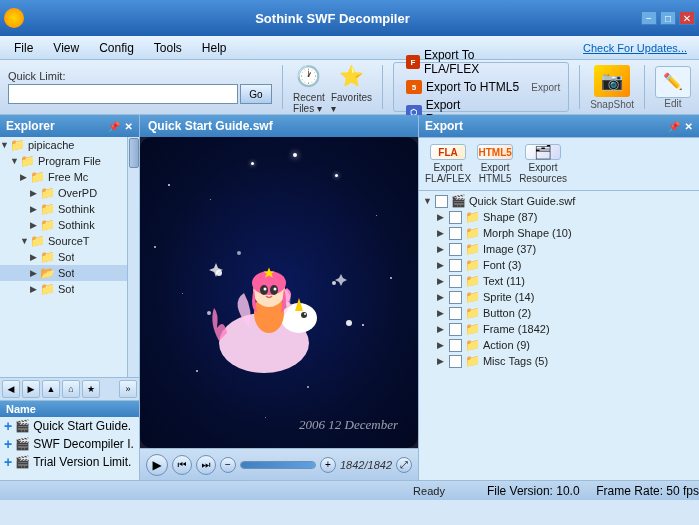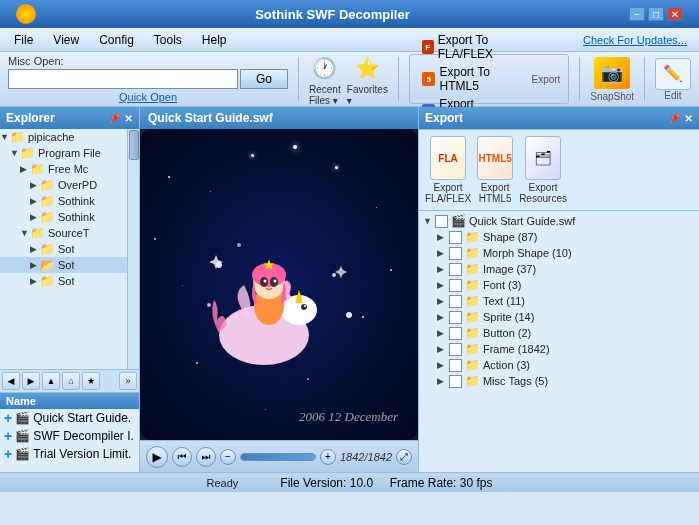--- a/index.html
+++ b/index.html
@@ -2,25 +2,25 @@
 <html><head>
   <meta charset="utf-8">
   <style>
     * { box-sizing: border-box; margin: 0; padding: 0; font-family: 'Segoe UI', Tahoma, Arial, sans-serif; font-size: 12px; }
     body { width: 699px; height: 525px; background: #d6e8f7; overflow: hidden; }
 
     
     .titlebar {
       background: linear-gradient(to bottom, #4a90d9, #2060b0);
       color: white;
-      height: 28px;
+      height: 36px;
       display: flex;
       align-items: center;
       justify-content: space-between;
-      padding: 0 16px;
+      padding: 0 4px;
     }
     .titlebar-title { flex: 1; text-align: center; font-size: 13px; font-weight: bold; }
     .titlebar-logo { width: 20px; height: 20px; background: radial-gradient(circle, #ffd700, #ff8800); border-radius: 50%; }
     .titlebar-controls { display: flex; gap: 3px; }
     .titlebar-btn { width: 16px; height: 14px; background: #6aade4; border: 1px solid #4080c0; color: white; font-size: 10px; display: flex; align-items: center; justify-content: center; cursor: pointer; }
     .titlebar-btn.close { background: #d04040; }
 
     
     .menubar {
       background: linear-gradient(to bottom, #e8f4ff, #c8dff5);
@@ -42,21 +42,21 @@
       height: 55px;
       display: flex;
       align-items: center;
       padding: 4px 8px;
       gap: 6px;
     }
     .quick-open-section { display: flex; flex-direction: column; }
     .quick-open-label { font-size: 11px; color: #333; margin-bottom: 2px; }
     .quick-open-row { display: flex; align-items: center; gap: 2px; }
     .quick-open-input { width: 230px; height: 20px; border: 1px solid #7090b0; background: white; padding: 2px 4px; }
-    .go-btn { height: 20px; width: 48px; background: linear-gradient(to bottom, #e8f4ff, #b0ccee); border: 1px solid #7090b0; cursor: pointer; font-size: 12px; }
+    .go-btn { height: 20px; width: 32px; background: linear-gradient(to bottom, #e8f4ff, #b0ccee); border: 1px solid #7090b0; cursor: pointer; font-size: 10px; }
     .quick-open-link { color: #0060c0; text-decoration: underline; font-size: 11px; cursor: pointer; text-align: center; margin-top: 2px; }
     .toolbar-sep { width: 1px; height: 44px; background: #9abcd8; margin: 0 4px; }
     .toolbar-btn-group { display: flex; flex-direction: column; align-items: center; }
     .toolbar-icon { width: 32px; height: 32px; display: flex; align-items: center; justify-content: center; font-size: 20px; cursor: pointer; }
     .toolbar-btn-label { font-size: 10px; color: #333; }
     .toolbar-main-btns { display: flex; gap: 6px; align-items: center; }
     .export-section { background: linear-gradient(to bottom, #e0ecfc, #c4d8f0); border: 1px solid #9abcd8; border-radius: 3px; padding: 4px 8px; height: 50px; display: flex; align-items: center; gap: 8px; }
     .export-btns { display: flex; flex-direction: column; gap: 2px; }
     .export-btn { display: flex; align-items: center; gap: 4px; cursor: pointer; font-size: 11px; padding: 1px 4px; }
     .export-icon { width: 16px; height: 14px; border-radius: 2px; display: flex; align-items: center; justify-content: center; font-size: 8px; font-weight: bold; }
@@ -173,38 +173,38 @@
       justify-content: space-between;
       padding: 0 6px;
       font-size: 11px;
       font-weight: bold;
     }
     .export-tabs { display: flex; border-bottom: 1px solid #9abcd8; background: #cce0f5; }
     .export-tab { padding: 4px 12px; font-size: 11px; cursor: pointer; border-right: 1px solid #9abcd8; }
     .export-tab.active { background: white; font-weight: bold; }
     .export-action-btns { display: flex; gap: 6px; padding: 6px; background: #d8ecfc; border-bottom: 1px solid #9abcd8; }
     .export-action-btn { display: flex; flex-direction: column; align-items: center; gap: 2px; cursor: pointer; }
-    .export-action-icon { width: 36px; height: 44px; display: flex; align-items: center; justify-content: center; border: 1px solid #9abcd8; border-radius: 3px; background: linear-gradient(to bottom, #fff, #e0ecf8); font-size: 14px; }
+    .export-action-icon { width: 36px; height: 16px; display: flex; align-items: center; justify-content: center; border: 1px solid #9abcd8; border-radius: 3px; background: linear-gradient(to bottom, #fff, #e0ecf8); font-size: 14px; }
     .export-action-label { font-size: 10px; color: #333; text-align: center; }
     .export-tree { flex: 1; overflow: hidden; padding: 2px; }
     .export-tree-item { display: flex; align-items: center; padding: 1px 2px; cursor: pointer; }
     .et-expand { font-size: 9px; color: #444; width: 12px; }
     .et-checkbox { width: 13px; height: 13px; border: 1px solid #7090b0; background: white; margin-right: 3px; display: flex; align-items: center; justify-content: center; }
     .et-folder { font-size: 12px; margin-right: 3px; }
     .et-label { font-size: 11px; color: #222; }
 
     
     .statusbar {
       background: linear-gradient(to bottom, #c0d8f0, #a8c8e8);
       border-top: 1px solid #9abcd8;
       height: 20px;
       display: flex;
       align-items: center;
       padding: 0 0;
-      justify-content: center;
+      justify-content: flex-end;
       gap: 42px;
     }
     .status-text { font-size: 11px; color: #222; }
 
     
     .character-svg { width: 180px; height: 200px; }
   </style>
 </head>
 <body>
 
@@ -224,26 +224,25 @@
     <div class="menu-item">View</div>
     <div class="menu-item">Config</div>
     <div class="menu-item">Tools</div>
     <div class="menu-item">Help</div>
   </div>
   <div class="menubar-right">Check For Updates...</div>
 </div>
 
 <div class="toolbar">
   <div class="quick-open-section">
-    <span class="quick-open-label">Misc Open:</span>
+    <span class="quick-open-label">Quick Limit:</span>
     <div class="quick-open-row">
       <input class="quick-open-input" type="text" style="">
       <button class="go-btn">Go</button>
     </div>
-    <div class="quick-open-link">Quick Open</div>
   </div>
 
   <div class="toolbar-sep"></div>
 
   <div class="toolbar-main-btns">
     <div class="toolbar-btn-group">
       <div class="toolbar-icon">🕐</div>
       <div class="toolbar-btn-label">Recent<br>Files ▾</div>
     </div>
     <div class="toolbar-btn-group">
@@ -556,33 +555,33 @@
       <div class="export-tree-item" style="padding-left:16px;">
         <span class="et-expand">▶</span>
         <div class="et-checkbox"></div>
         <span class="et-folder">📁</span>
         <span class="et-label">Frame (1842)</span>
       </div>
       <div class="export-tree-item" style="padding-left:16px;">
         <span class="et-expand">▶</span>
         <div class="et-checkbox"></div>
         <span class="et-folder">📁</span>
-        <span class="et-label">Action (3)</span>
+        <span class="et-label">Action (9)</span>
       </div>
       <div class="export-tree-item" style="padding-left:16px;">
         <span class="et-expand">▶</span>
         <div class="et-checkbox"></div>
         <span class="et-folder">📁</span>
         <span class="et-label">Misc Tags (5)</span>
       </div>
     </div>
   </div>
 
 </div>
 
 <div class="statusbar">
   <span class="status-text">Ready</span>
   <div>
     <span>File Version: 10.0</span>
     &nbsp;&nbsp;&nbsp;
-    <span>Frame Rate: 30 fps</span>
+    <span>Frame Rate: 50 fps</span>
   </div>
 </div>
 
 </body></html>

